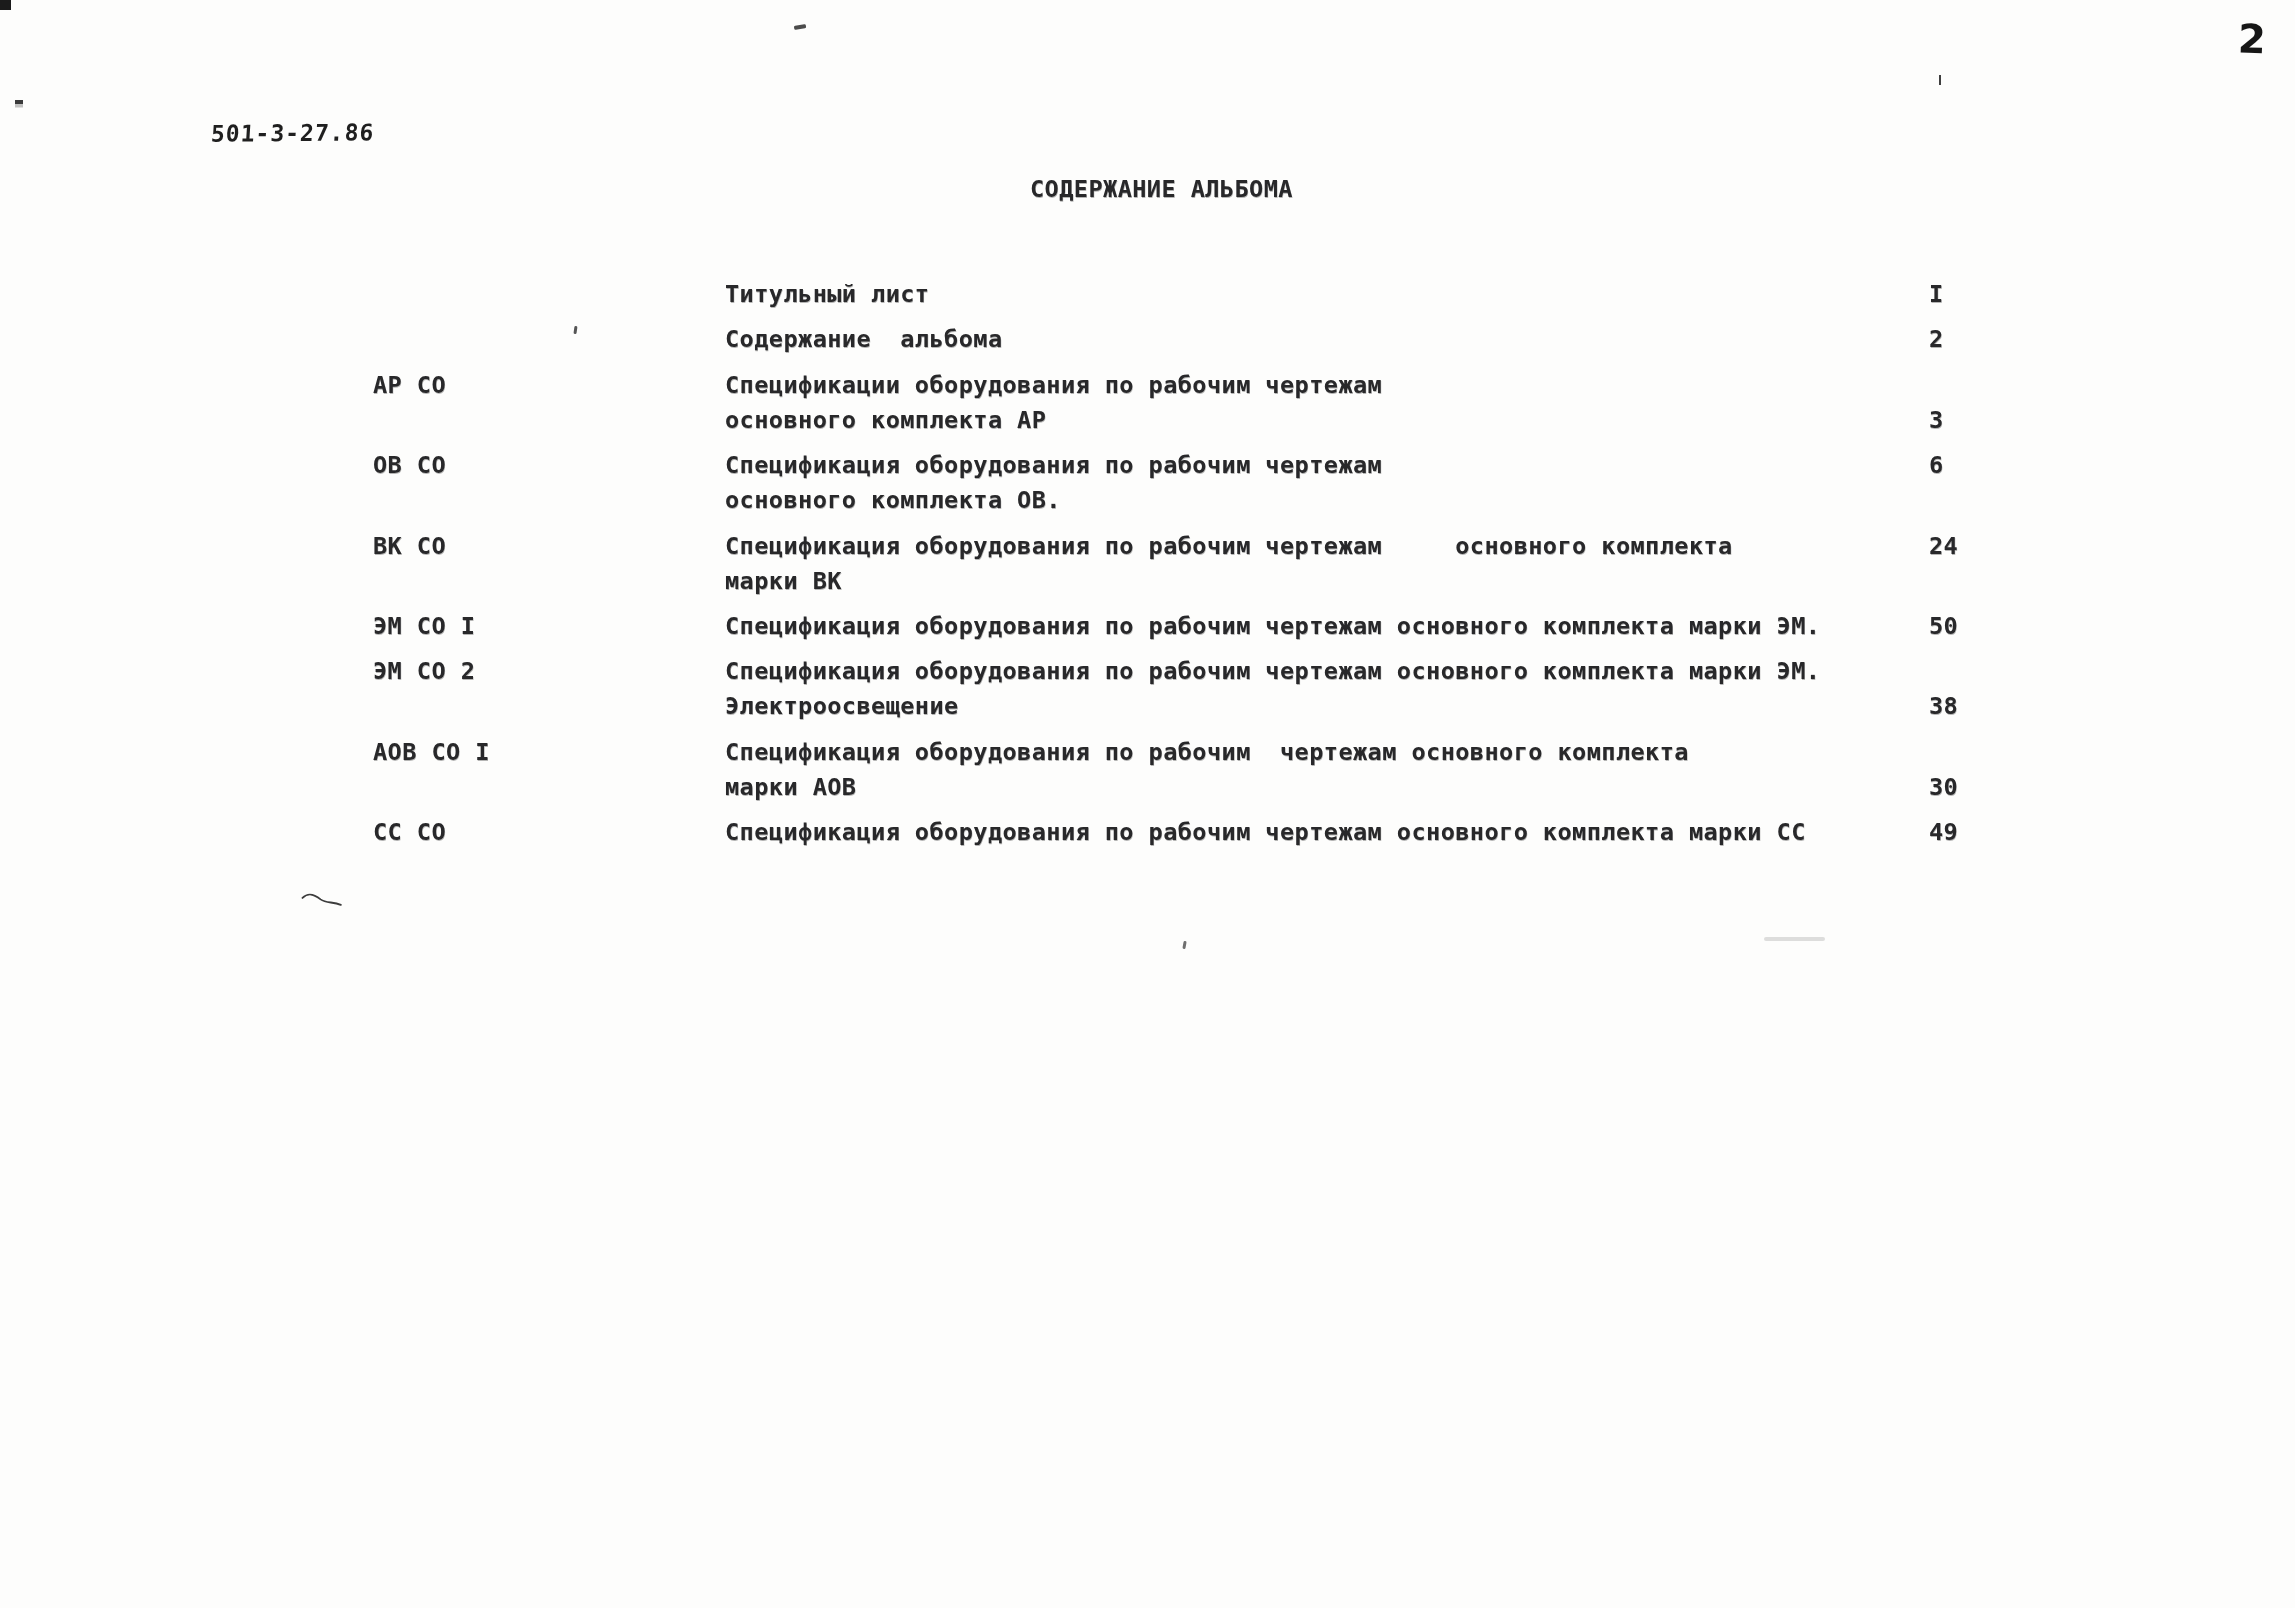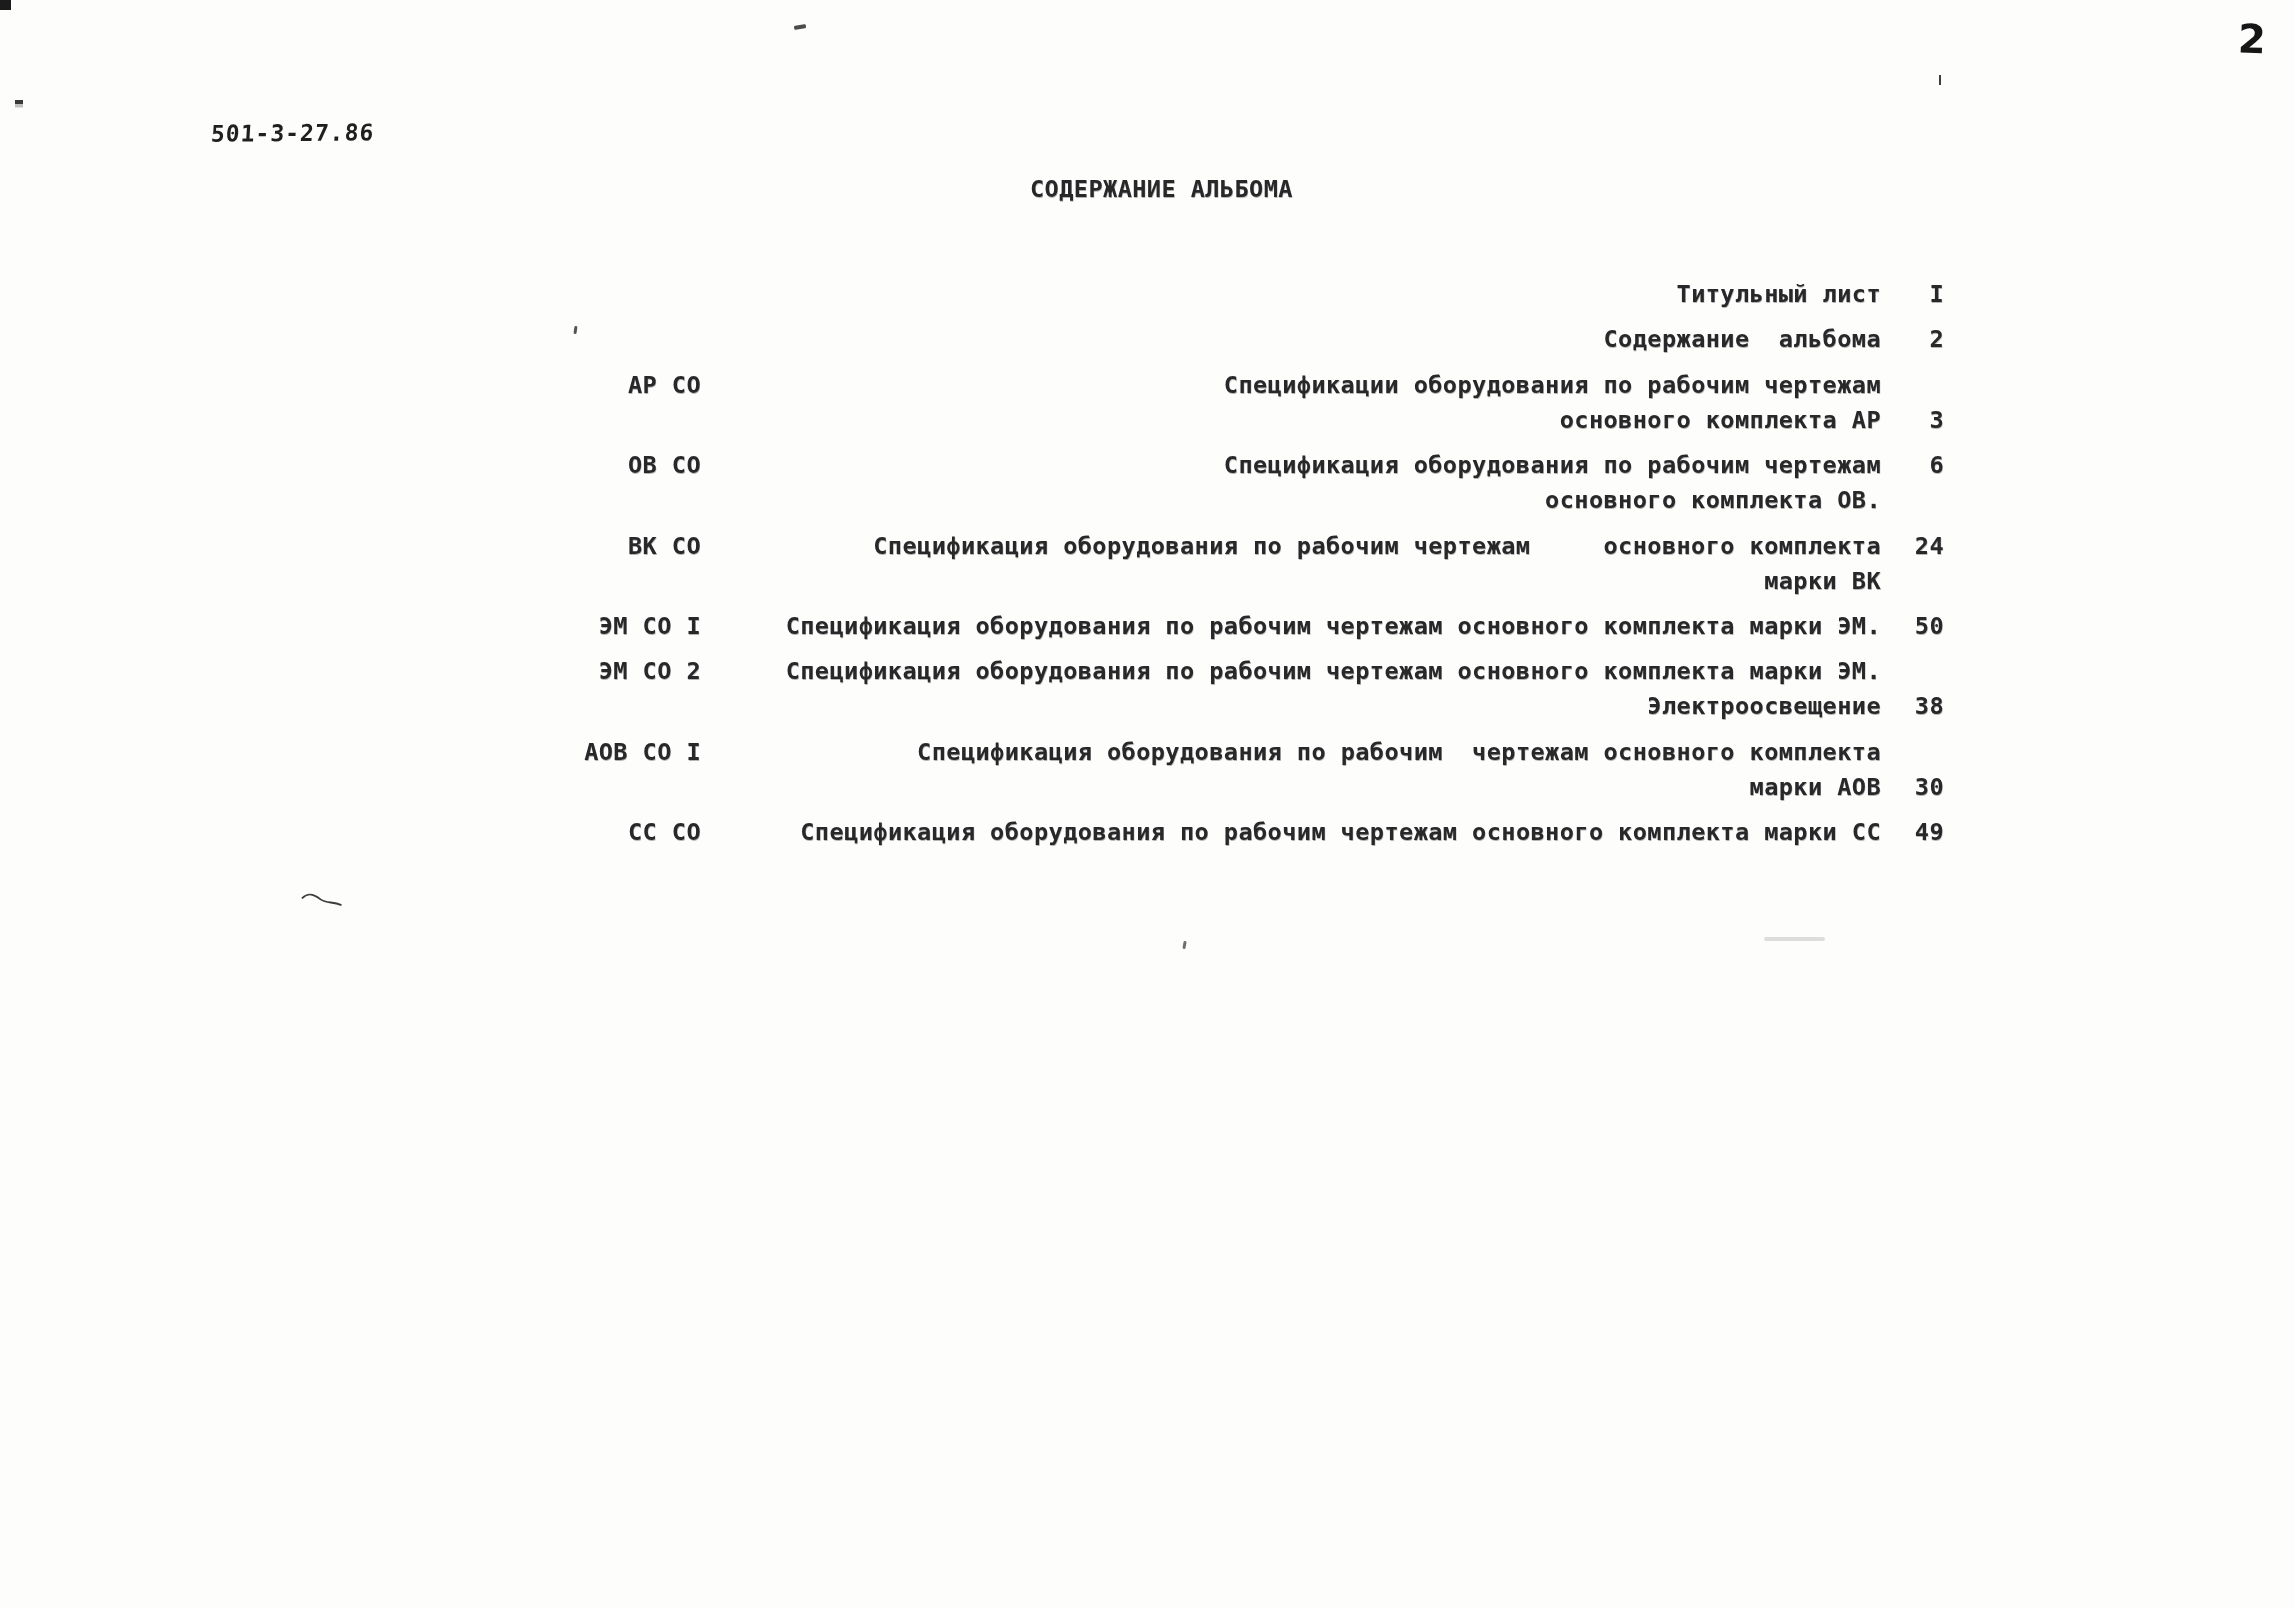--- a/index.html
+++ b/index.html
@@ -14,21 +14,20 @@
     background: #fdfdfc;
     overflow: hidden;
     color: #262626;
   }
   .typewriter {
     font-weight: 700;
     color: #28282a;
     text-shadow: 0.5px 0.5px 0.3px rgba(45,45,45,0.35);
     letter-spacing: 0.4px;
     white-space: pre;
-    text-align: right;
   }
   .doc-number {
     position: absolute;
     left: 211px; top: 117px;
     font-size: 23px; line-height: 32px;
     font-weight: 700;
     letter-spacing: 1px;
     transform: skewX(-4deg) rotate(-0.5deg);
     color: #1f1f1f;
     white-space: pre;
@@ -51,20 +50,21 @@
     position: absolute;
     left: 373px; top: 277px;
     width: 1571px;
   }
   .row {
     display: flex;
     align-items: flex-start;
     margin-bottom: 10.4px;
     font-size: 23.6px;
     line-height: 35px;
+    gap: 24px;
   }
   .code  { width: 328px; flex: 0 0 328px; }
   .desc  { width: 1180px; flex: 0 0 1180px; display: flex; flex-direction: column; }
   .page  { flex: 1 1 auto; align-self: flex-start; }
   .row.pg2 .page { align-self: flex-end; }
   
   .mark { position: absolute; }
   .corner-blot { left: 0; top: 0; width: 11px; height: 9.7px; background: #1b1b1b; }
   .margin-dash { left: 15.3px; top: 100px; width: 7.6px; height: 3.5px; background: #3a3a3a; box-shadow: 0 3.5px 0 rgba(120,120,120,0.45); }
   .top-dash { left: 794px; top: 25px; width: 11.8px; height: 3.5px; background: #4c4c4c; transform: rotate(-9deg); border-radius: 1.4px; }

